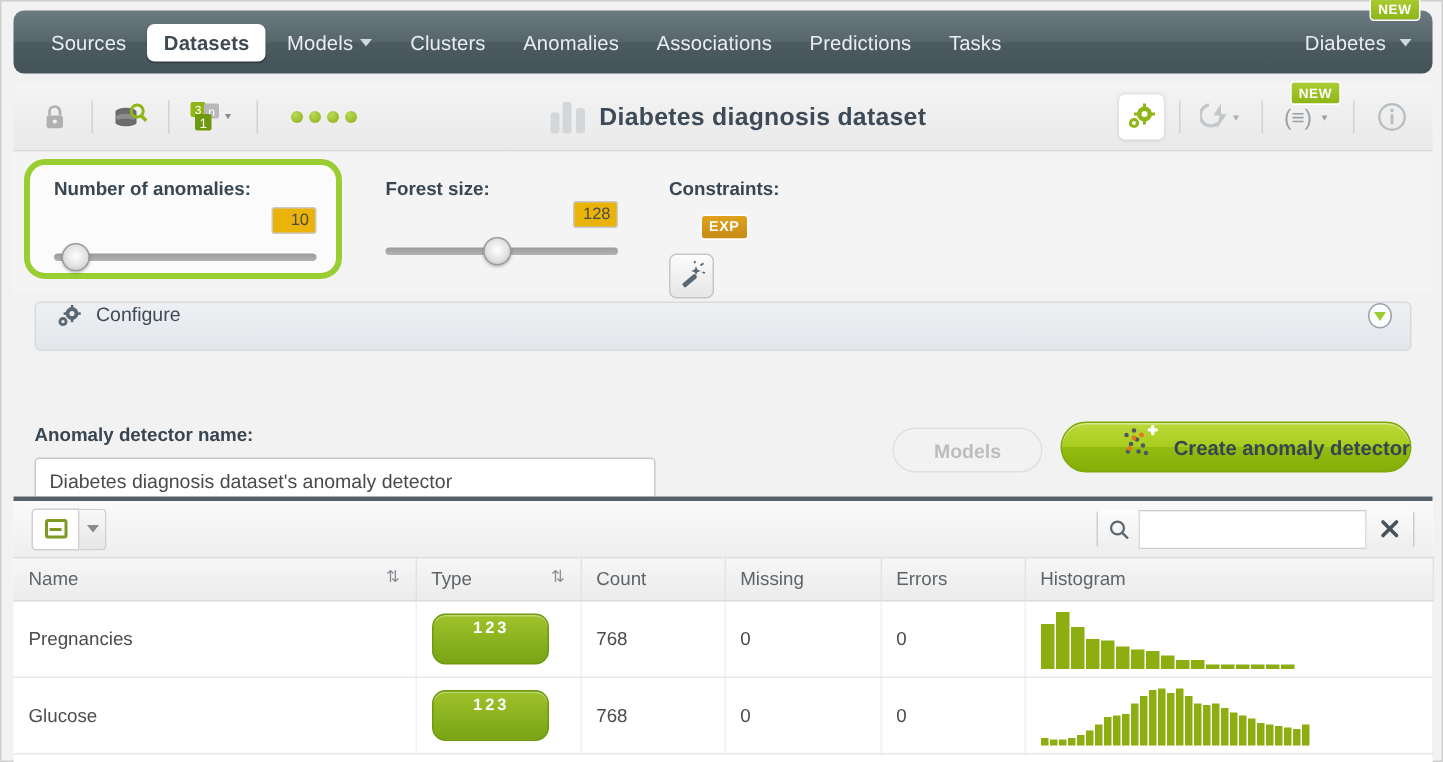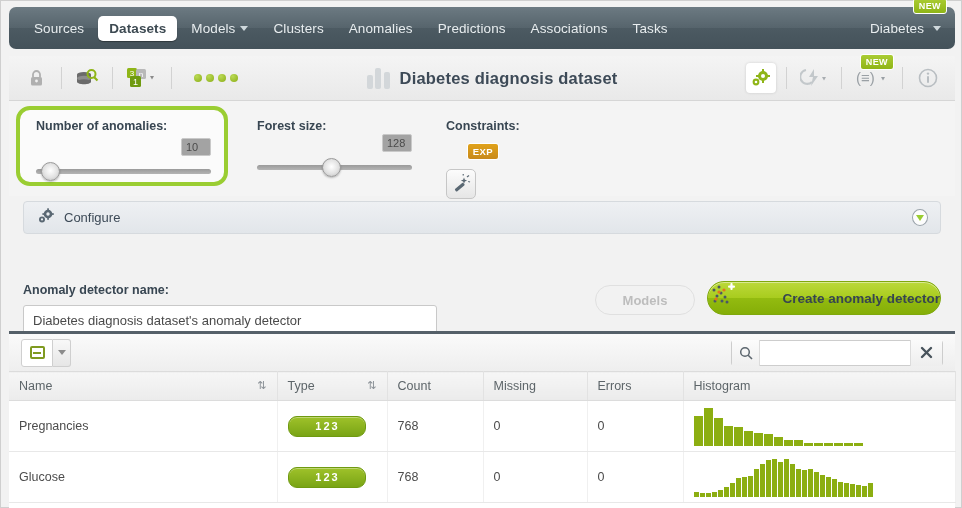--- a/index.html
+++ b/index.html
@@ -92,22 +92,22 @@
   
   .params { position: absolute; left: 8px; top: 100px; width: 946px; height: 95px; background:#f4f4f4; }
   .hl-box {
     position: absolute; left: 7px; top: 5px; width: 212px; height: 80px;
     border: 4px solid #9acd32; border-radius: 14px; background: #fbfbfb;
   }
   .param { position: absolute; }
   .param-label { font-size: 12.5px; font-weight: bold; color: #384652; }
   .val-box {
     display: inline-block; min-width: 30px;
-    border: 1px solid #c9c9c9; background: #a3a3a3;
-    font-size: 11px; color: #4b4b4b; text-align: left;
+    border: 1px solid #c9c9c9; background: #eab308;
+    font-size: 11px; color: #4b4b4b; text-align: right;
     padding: 2px 4px; border-radius: 2px;
   }
   .slider { position: relative; height: 18px; }
   .track {
     position: absolute; top: 7px; left: 0; height: 5px; width: 100%;
     background: linear-gradient(to bottom,#9a9a9a,#b4b4b4);
     border-radius: 3px;
   }
   .knob {
     position: absolute; top: 0; width: 19px; height: 19px; border-radius: 50%;
@@ -127,21 +127,21 @@
     background: linear-gradient(to bottom,#fcfcfc,#e6e6e6);
     border: 1px solid #c6c6c6;
     display: flex; align-items: center; justify-content: center;
   }
 
   
   .configure {
     position: absolute; left: 22px; top: 200px; width: 918px; height: 33px;
     background: linear-gradient(to bottom,#eef0f3,#e2e6ea);
     border: 1px solid #d6dade; border-radius: 4px;
-    display: flex; align-items: center; padding: 0 12px;
+    display: flex; padding: 0 12px;
   }
   .configure .lbl { font-size: 13px; color: #3d4a57; margin-left: 8px; }
   .chev-circle {
     margin-left: auto; width: 16px; height: 17px; border-radius: 50%;
     border: 1.5px solid #9aa3aa; display: flex; align-items: center; justify-content: center;
     background: #fdfdfd;
   }
   .chev-circle i {
     width: 0; height: 0; border-left: 4px solid transparent;
     border-right: 4px solid transparent; border-top: 6px solid #9acd32; display:block;
@@ -162,21 +162,21 @@
     background: #f2f2f2; border: 1px solid #e0e0e0;
     color: #bdbdbd; font-size: 13px; font-weight: bold;
     display: flex; align-items: center; justify-content: center;
   }
   .btn-create {
     position: absolute; right: 0px; top: 30px;
     width: 234px; height: 34px; border-radius: 17px;
     background: linear-gradient(to bottom,#bcd93a 0%,#a8cc1e 50%,#93bb10 51%,#85ae08 100%);
     border: 1px solid #7fa80c;
     box-shadow: inset 0 1px 0 rgba(255,255,255,.45);
-    display: flex; align-items: center; justify-content: space-between; gap: 7px;
+    display: flex; align-items: center; justify-content: flex-end; gap: 7px;
   }
   .btn-create .txt { color: #374550; font-size: 13.5px; font-weight: bold; }
 
   
   .tablewrap { position: absolute; left: 8px; top: 330px; width: 946px; height: 178px; background:#fff; }
   .tbl-topbar {
     position: relative; height: 40px;
     background: linear-gradient(to bottom,#fafafa,#eeeeee);
     border-top: 3px solid #556069;
     display: flex; align-items: center; padding: 0 12px;
@@ -218,40 +218,40 @@
   table.dt th .sortico { float: right; color:#8a9096; font-size: 11px; line-height: 12px; }
   table.dt td {
     border-bottom: 1px solid #e8e8e8; border-right: 1px solid #f0f0f0;
     font-size: 12.5px; color: #4c4c4c; padding: 0 10px; height: 51px; vertical-align: middle;
   }
   .type-pill {
     display: inline-block; min-width: 78px; text-align: center;
     background: linear-gradient(to bottom,#9fc22a,#79a415);
     border: 1px solid #6f9a10; border-radius: 9px;
     color: #ffffff; font-size: 11px; font-weight: bold;
-    letter-spacing: 2px; padding: 3px 0 4px 2px;
+    letter-spacing: 2px; padding: 3px 0 17px 2px;
     box-shadow: inset 0 1px 0 rgba(255,255,255,.35);
   }
   .histo { display: flex; align-items: flex-end; gap: 1px; height: 40px; }
   .histo i { display: block; background: #8cae11; }
 </style>
 </head>
 <body>
 
 <div id="app">
 
   <div class="topnav">
     <div id="navitems" style="display:flex;align-items:flex-start;">
         <div class="nav-item"><span>Sources</span></div>
         <div class="nav-item active"><span>Datasets</span></div>
         <div class="nav-item"><span>Models</span><span class="caret-dn"></span></div>
         <div class="nav-item"><span>Clusters</span></div>
         <div class="nav-item"><span>Anomalies</span></div>
+        <div class="nav-item"><span>Associations</span></div>
         <div class="nav-item"><span>Predictions</span></div>
-        <div class="nav-item"><span>Associations</span></div>
         <div class="nav-item"><span>Tasks</span></div>
       </div>
     <div class="nav-spacer"></div>
     <div class="nav-right">
       <span class="badge-new">NEW</span>
       <span class="nav-item" style="margin:0;padding-right:4px;">Diabetes</span>
       <span class="caret-dn"></span>
     </div>
   </div>
 

